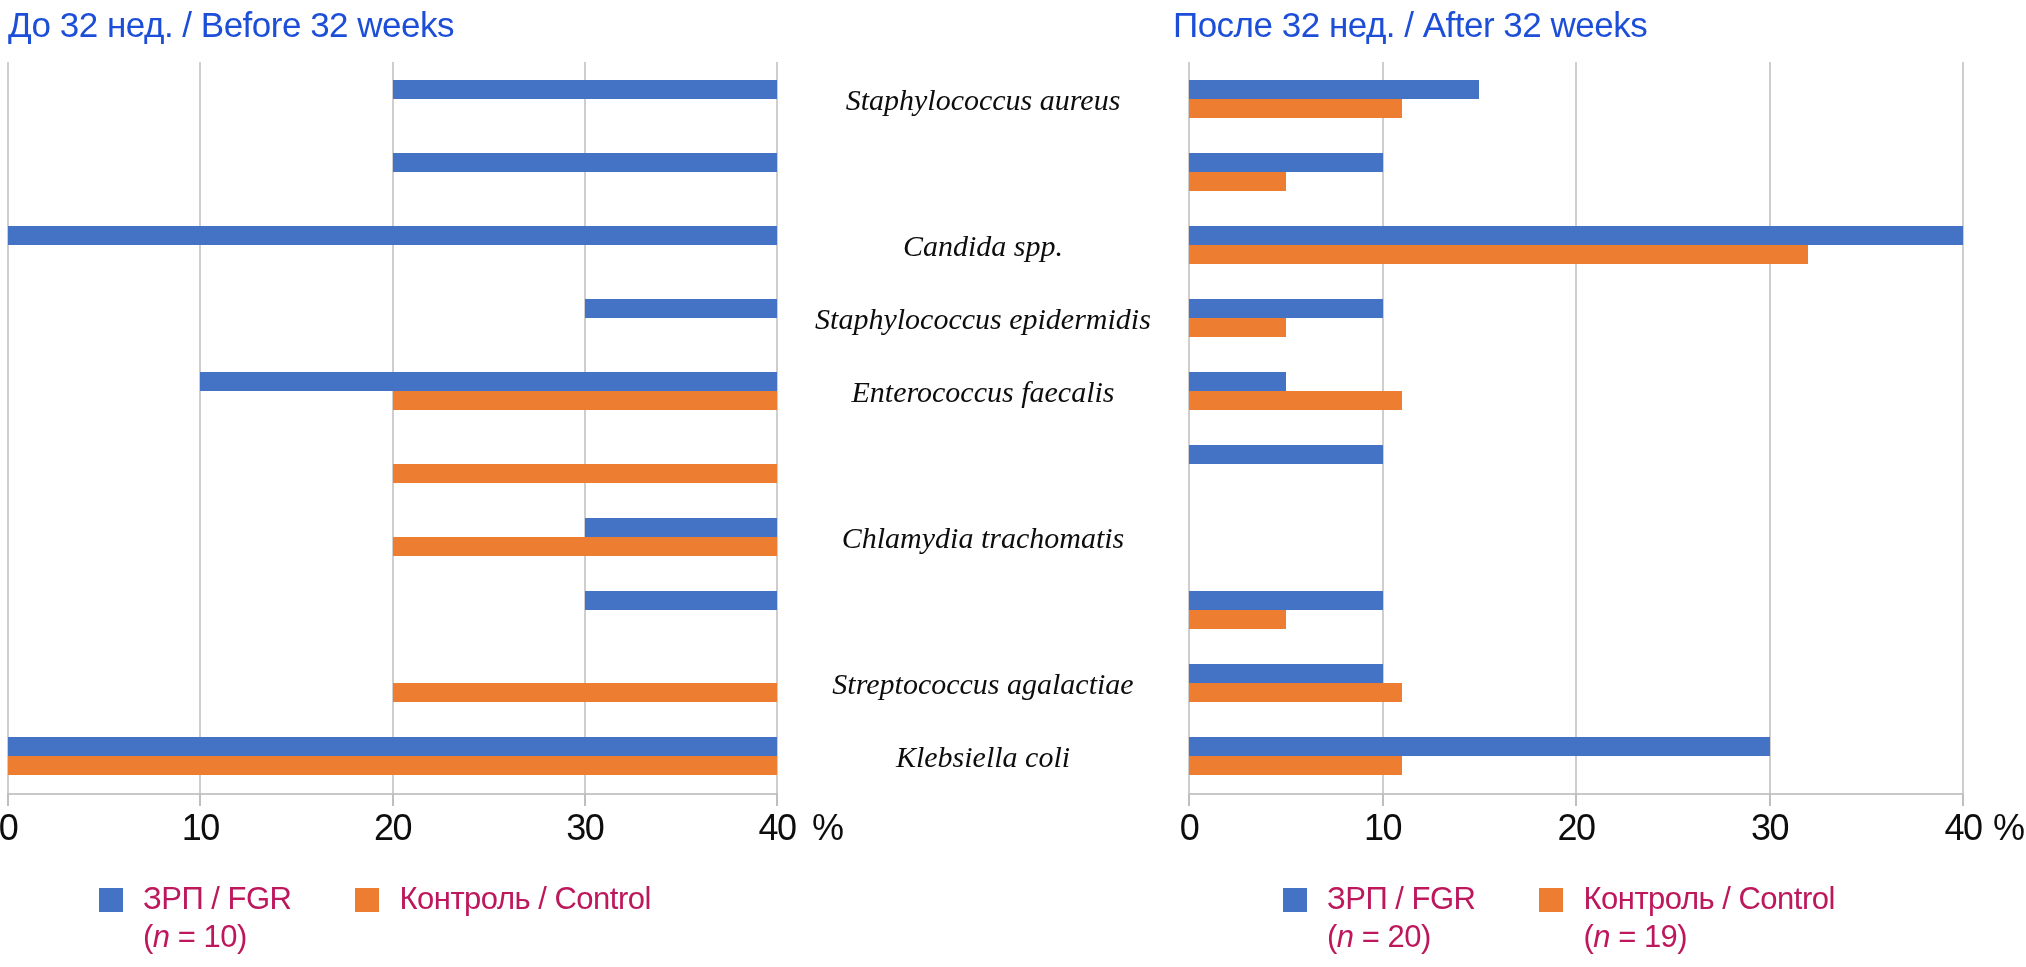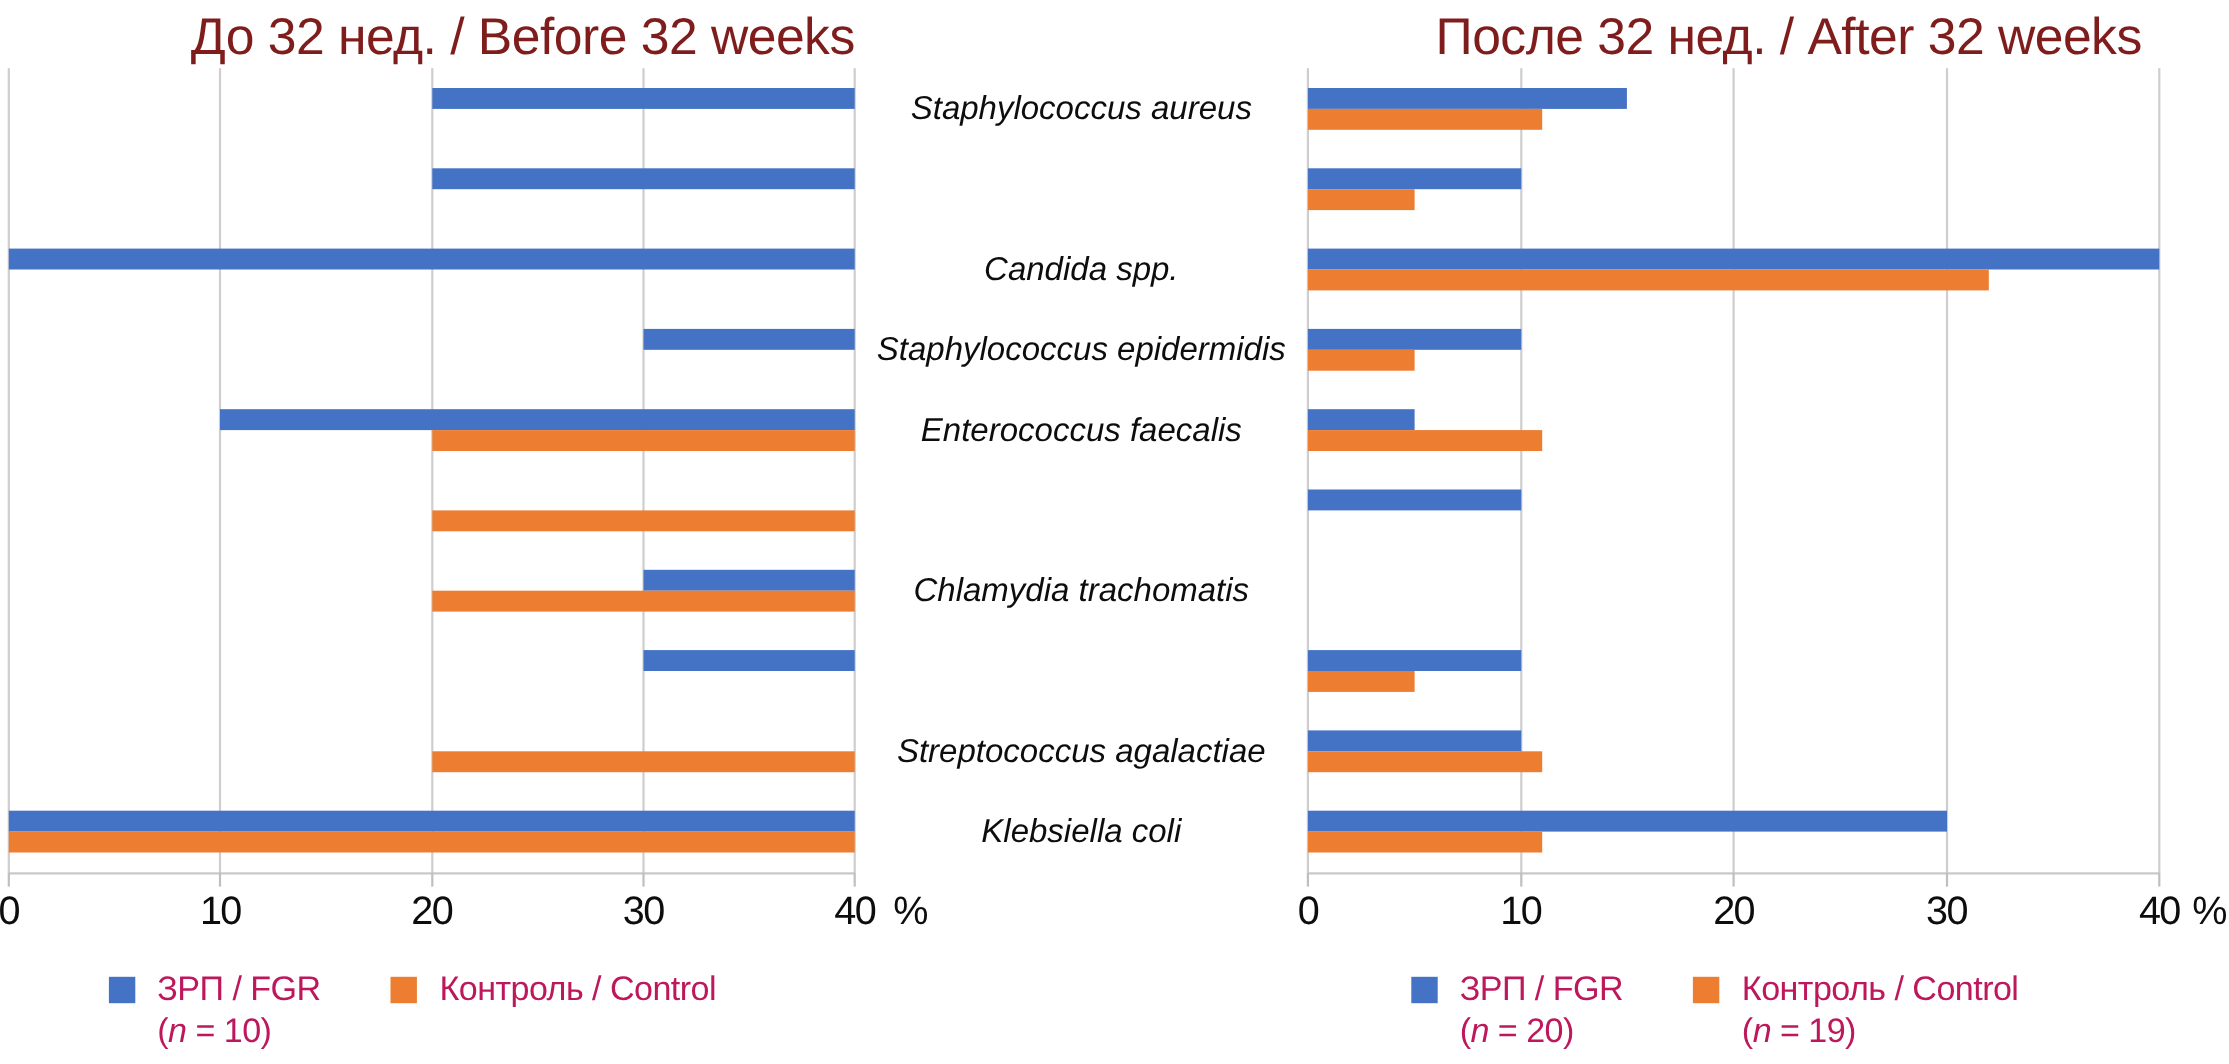--- a/index.html
+++ b/index.html
@@ -1,32 +1,32 @@
 <!DOCTYPE html>
 <html><head>
 <meta charset="utf-8">
 <style>
   html,body{margin:0;padding:0;background:#fff;}
   body{font-family:"Liberation Sans", sans-serif;color:#151515;}
   .fig{position:relative;width:2026px;height:967px;background:#ffffff;overflow:hidden;}
-  .chart-title{position:absolute;top:5px;font-size:47px;letter-spacing:-0.5px;text-align:right;white-space:nowrap;color:#7f1d1d;}
+  .chart-title{position:absolute;top:5px;font-size:35px;letter-spacing:-0.5px;text-align:left;white-space:nowrap;color:#1d4ed8;}
   #title-left{left:8px;width:769px;}
   #title-right{left:1173px;width:774px;}
   .plot{position:absolute;top:62px;height:731px;border-bottom:2px solid #c9c7c7;}
   #plot-left{left:8px;width:769px;}
   #plot-right{left:1189px;width:774px;}
   .gridline{position:absolute;top:0;bottom:0;width:2px;background:#cfcdcd;}
   .bar{position:absolute;height:19px;}
   .xaxis{position:absolute;top:793px;height:70px;}
   #axis-left{left:8px;width:769px;}
   #axis-right{left:1189px;width:774px;}
   .tick-stub{position:absolute;top:0;width:2px;height:13px;background:#bfbfbf;}
   .tick-label{position:absolute;top:14px;transform:translateX(-50%);font-size:36px;letter-spacing:-1.5px;white-space:nowrap;color:#0d0d0d;}
   .unit-label{position:absolute;top:14px;transform:translateX(-50%);font-size:36px;color:#0d0d0d;}
-  .cats{position:absolute;left:777px;top:62px;width:412px;height:731px;}
+  .cats{position:absolute;left:777px;top:62px;width:412px;height:731px;font-family:Liberation Serif, serif;}
   .cat{position:absolute;left:0;width:100%;text-align:center;transform:translateY(-50%);font-size:30px;line-height:35px;white-space:nowrap;color:#0d0d0d;}
   .cat.italic{font-style:italic;}
   .legend{position:absolute;top:880px;display:flex;gap:64px;}
   #legend-left{left:99px;}
   #legend-right{left:1283px;}
   .legend-item{display:flex;gap:20px;align-items:flex-start;}
   .swatch{width:24px;height:24px;margin-top:8px;flex:0 0 auto;}
   .legend-text{font-size:31px;line-height:38px;letter-spacing:-0.5px;color:#be185d;white-space:nowrap;}
 </style>
 </head>

